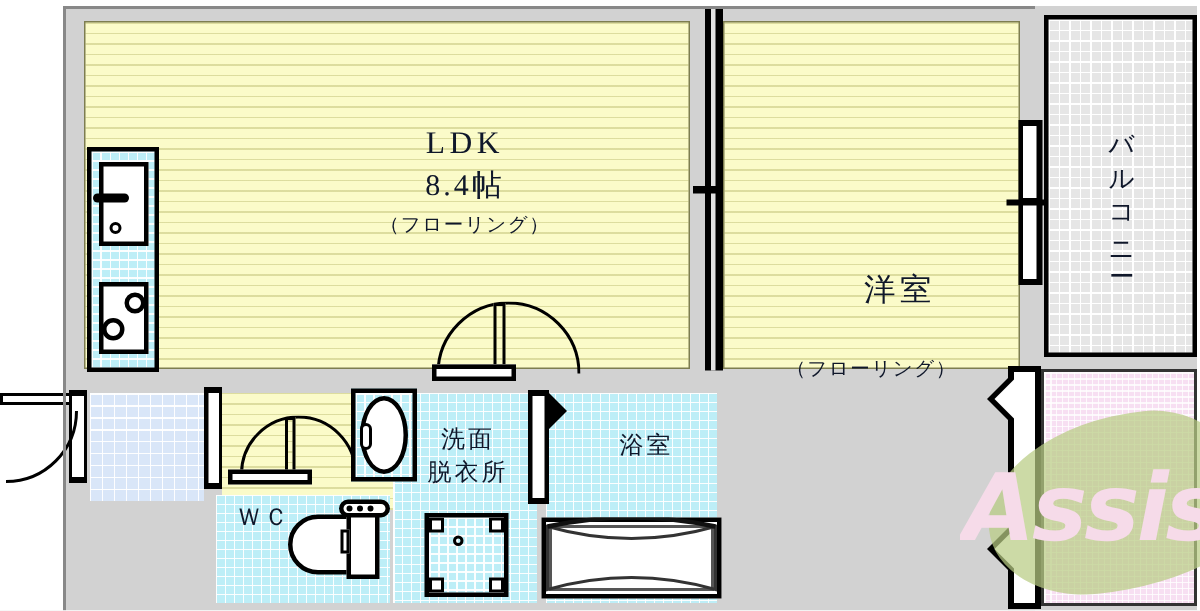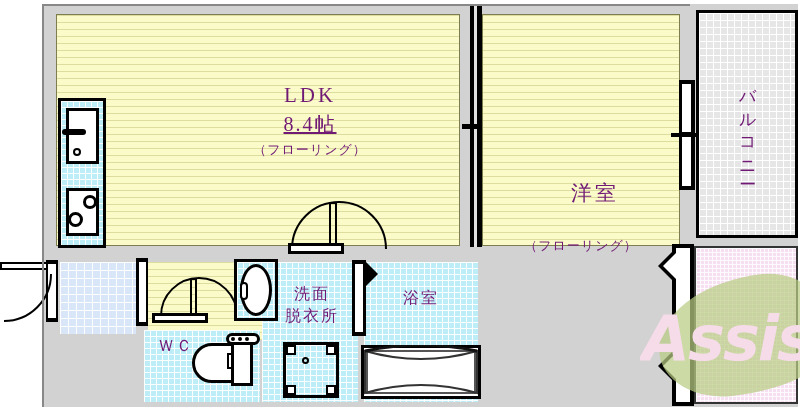--- a/index.html
+++ b/index.html
@@ -51,21 +51,21 @@
   .floor-closet{
     background-color:#f7dff2;
     background-image:
       repeating-linear-gradient(to right, rgba(255,255,255,.8) 0 1px, rgba(0,0,0,0) 1px 4px),
       repeating-linear-gradient(to bottom, rgba(255,255,255,.8) 0 1px, rgba(0,0,0,0) 1px 4px);
   }
 
   
   .lbl{
     position:absolute;
-    color:#701a75;
+    color:#0f172a;
     text-align:center;
     white-space:nowrap;
     font-family:"Liberation Serif","DejaVu Serif",serif;
     letter-spacing:3px;
     line-height:1.25;
     pointer-events:none;
   }
   .lbl.main{font-size:21px;font-weight:400;}
   .lbl.sub{font-size:20px;font-weight:400;letter-spacing:2px;}
   .lbl.small{font-size:13px;letter-spacing:1px;}
@@ -117,21 +117,21 @@
 <div id="plan">
 
   <div class="ab wallmass" style="left:42px;top:4px;width:648px;height:403px;"></div>
   <div class="ab wallmass" style="left:686px;top:4px;width:112px;height:240px;"></div>
   <div class="ab wallmass" style="left:672px;top:240px;width:126px;height:167px;"></div>
   <div class="ab white" style="left:0px;top:0px;width:43px;height:260px;"></div>
 
   <div class="ab floor-wood" style="left:56px;top:14px;width:404px;height:232px;border:1px solid #7d7d50;"></div>
 
   <div class="lbl main" style="left:230px;top:82px;width:160px;">LDK</div>
-  <div class="lbl sub" style="left:230px;top:112px;width:160px;text-decoration:underline;">8.4帖</div>
+  <div class="lbl sub" style="left:230px;top:112px;width:160px;">8.4帖</div>
   <div class="lbl small" style="left:210px;top:142px;width:200px;">（フローリング）</div>
 
   <div class="fx floor-tile-blue ol" style="left:58px;top:98px;width:48px;height:150px;"></div>
 
   <div class="fx white ol2" style="left:66px;top:108px;width:33px;height:56px;border-width:3px;"></div>
   <div class="fx" style="left:62px;top:129px;width:24px;height:6px;background:#000;border-radius:3px;"></div>
   <div class="fx" style="left:73px;top:148px;width:8px;height:8px;border:2px solid #000;border-radius:50%;"></div>
 
   <div class="fx white ol2" style="left:66px;top:188px;width:33px;height:48px;border-width:3px;"></div>
   <div class="fx" style="left:83px;top:195px;width:14px;height:14px;border:3px solid #000;border-radius:50%;"></div>
@@ -141,21 +141,21 @@
               clip-path:polygon(0% 0%,100% 0%,100% 50%,0% 50%);border-width:2px;"></div>
   <div class="fx floor-wood ol2" style="left:329px;top:202px;width:8px;height:46px;border-width:2px;"></div>
   <div class="fx white ol2" style="left:288px;top:243px;width:56px;height:11px;border-width:3px;"></div>
 
   <div class="ab wall-dark" style="left:470px;top:5px;width:12px;height:242px;"></div>
   <div class="ab" style="left:474px;top:5px;width:3px;height:242px;background:#e2e2e2;"></div>
   <div class="ab wall-dark" style="left:462px;top:124px;width:28px;height:5px;"></div>
 
   <div class="ab floor-wood" style="left:482px;top:14px;width:198px;height:232px;border:1px solid #7d7d50;"></div>
 
-  <div class="lbl main" style="left:525px;top:180px;width:140px;">洋室</div>
+  <div class="lbl main" style="left:484px;top:180px;width:140px;text-align:right;">洋室</div>
   <div class="lbl small" style="left:496px;top:238px;width:170px;">（フローリング）</div>
 
   <div class="fx wall-dark" style="left:679px;top:80px;width:16px;height:110px;"></div>
   <div class="fx white" style="left:682px;top:84px;width:9px;height:48px;"></div>
   <div class="fx white" style="left:682px;top:136px;width:9px;height:50px;"></div>
   <div class="fx wall-dark" style="left:671px;top:133px;width:32px;height:4px;"></div>
 
   <div class="ab floor-balcony ol" style="left:696px;top:10px;width:102px;height:228px;border-width:3px;"></div>
   <div class="lbl vert" style="left:737px;top:58px;height:140px;">バルコニー</div>
 
@@ -217,21 +217,21 @@
   <div class="fx white" style="left:240px;top:282px;width:8px;height:18px;border:2px solid #000;border-radius:4px;"></div>
 
   <div class="fx floor-tile-blue" style="left:283px;top:342px;width:56px;height:56px;border:3px solid #000;"></div>
   <div class="fx white" style="left:286px;top:345px;width:10px;height:10px;border:2px solid #000;"></div>
   <div class="fx white" style="left:326px;top:345px;width:10px;height:10px;border:2px solid #000;"></div>
   <div class="fx white" style="left:286px;top:385px;width:10px;height:10px;border:2px solid #000;"></div>
   <div class="fx white" style="left:326px;top:385px;width:10px;height:10px;border:2px solid #000;"></div>
   <div class="fx" style="left:302px;top:357px;width:7px;height:7px;border:2px solid #000;border-radius:50%;"></div>
 
   <div class="ab floor-tile-blue" style="left:364px;top:262px;width:114px;height:140px;"></div>
-  <div class="lbl mid" style="left:378px;top:288px;width:86px;">浴室</div>
+  <div class="lbl mid" style="left:388px;top:288px;width:86px;">浴室</div>
 
   <div class="fx wall-dark" style="left:352px;top:260px;width:14px;height:76px;"></div>
   <div class="fx white" style="left:355px;top:264px;width:8px;height:68px;"></div>
   <div class="fx" style="left:366px;top:262px;width:0;height:0;
               border-top:12px solid transparent;border-bottom:12px solid transparent;
               border-left:12px solid #000;"></div>
 
   <div class="fx white" style="left:361px;top:345px;width:120px;height:54px;border:3px solid #000;"></div>
   <div class="fx" style="left:366px;top:350px;width:110px;height:44px;border:2px solid #555;"></div>
   <svg class="fx" style="left:361px;top:345px;" width="120" height="54" viewBox="0 0 120 54">

